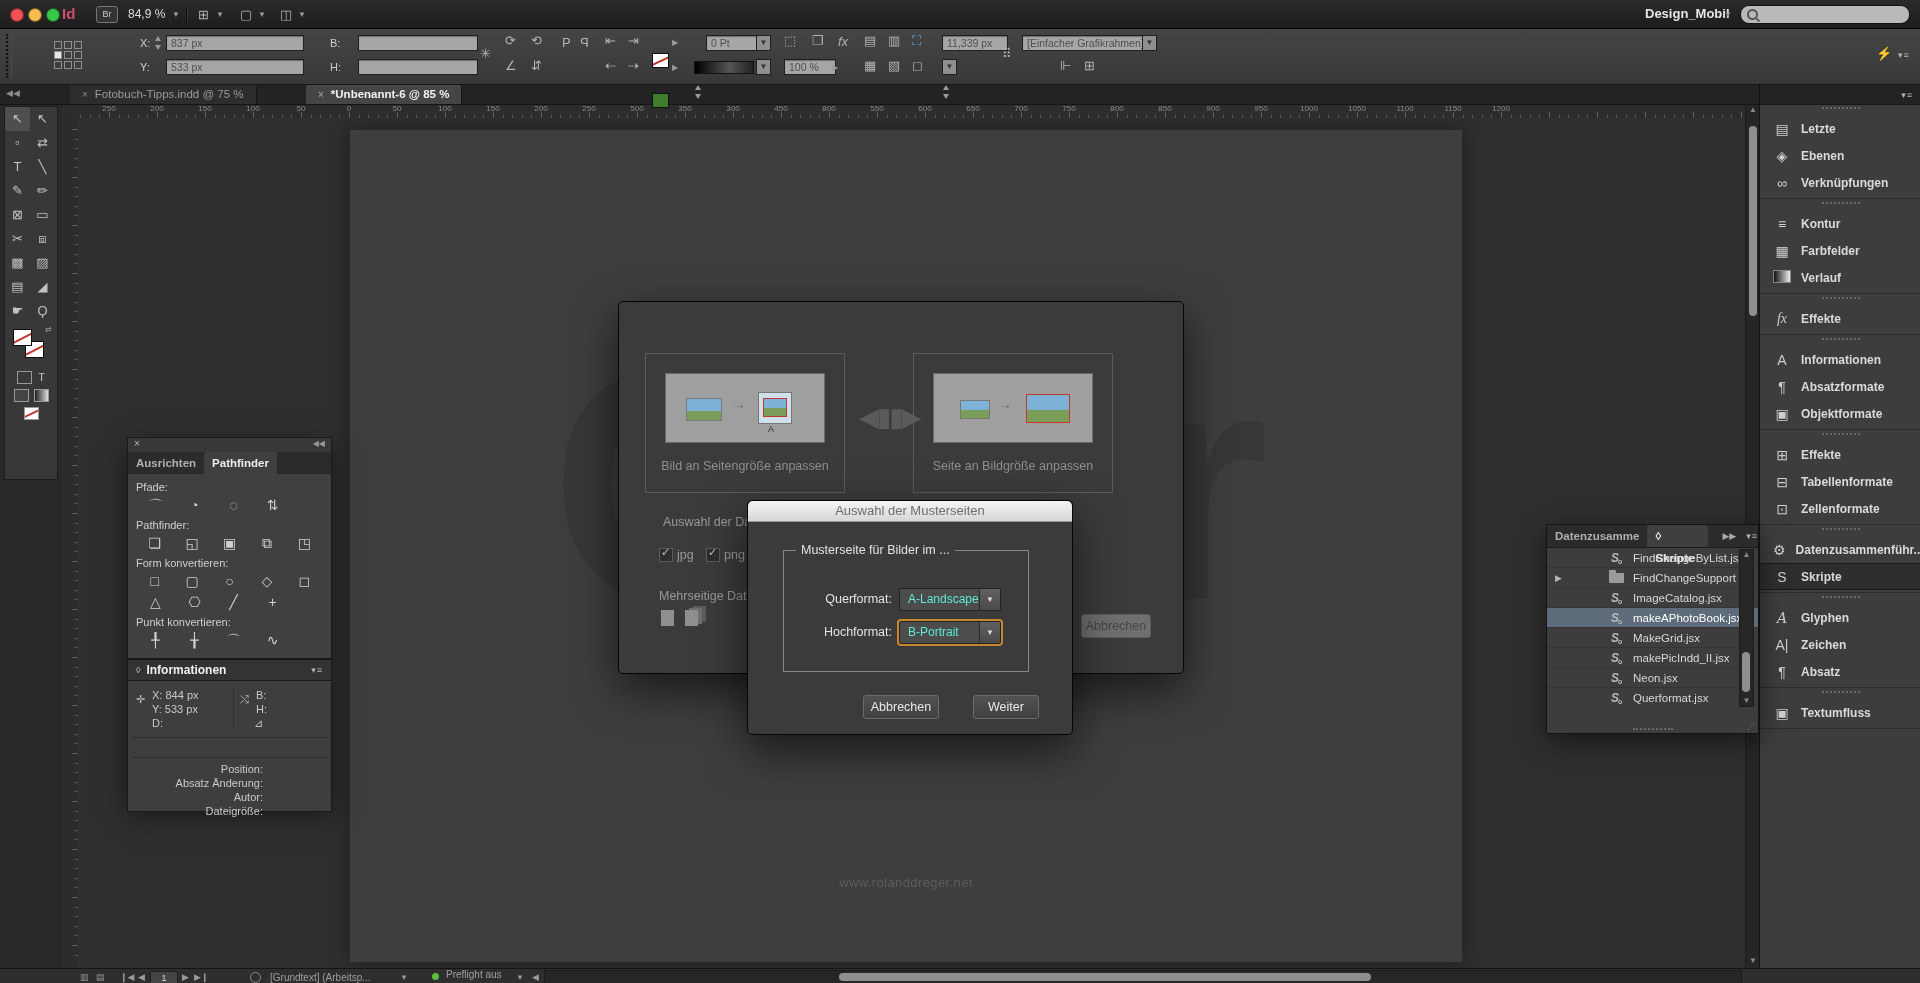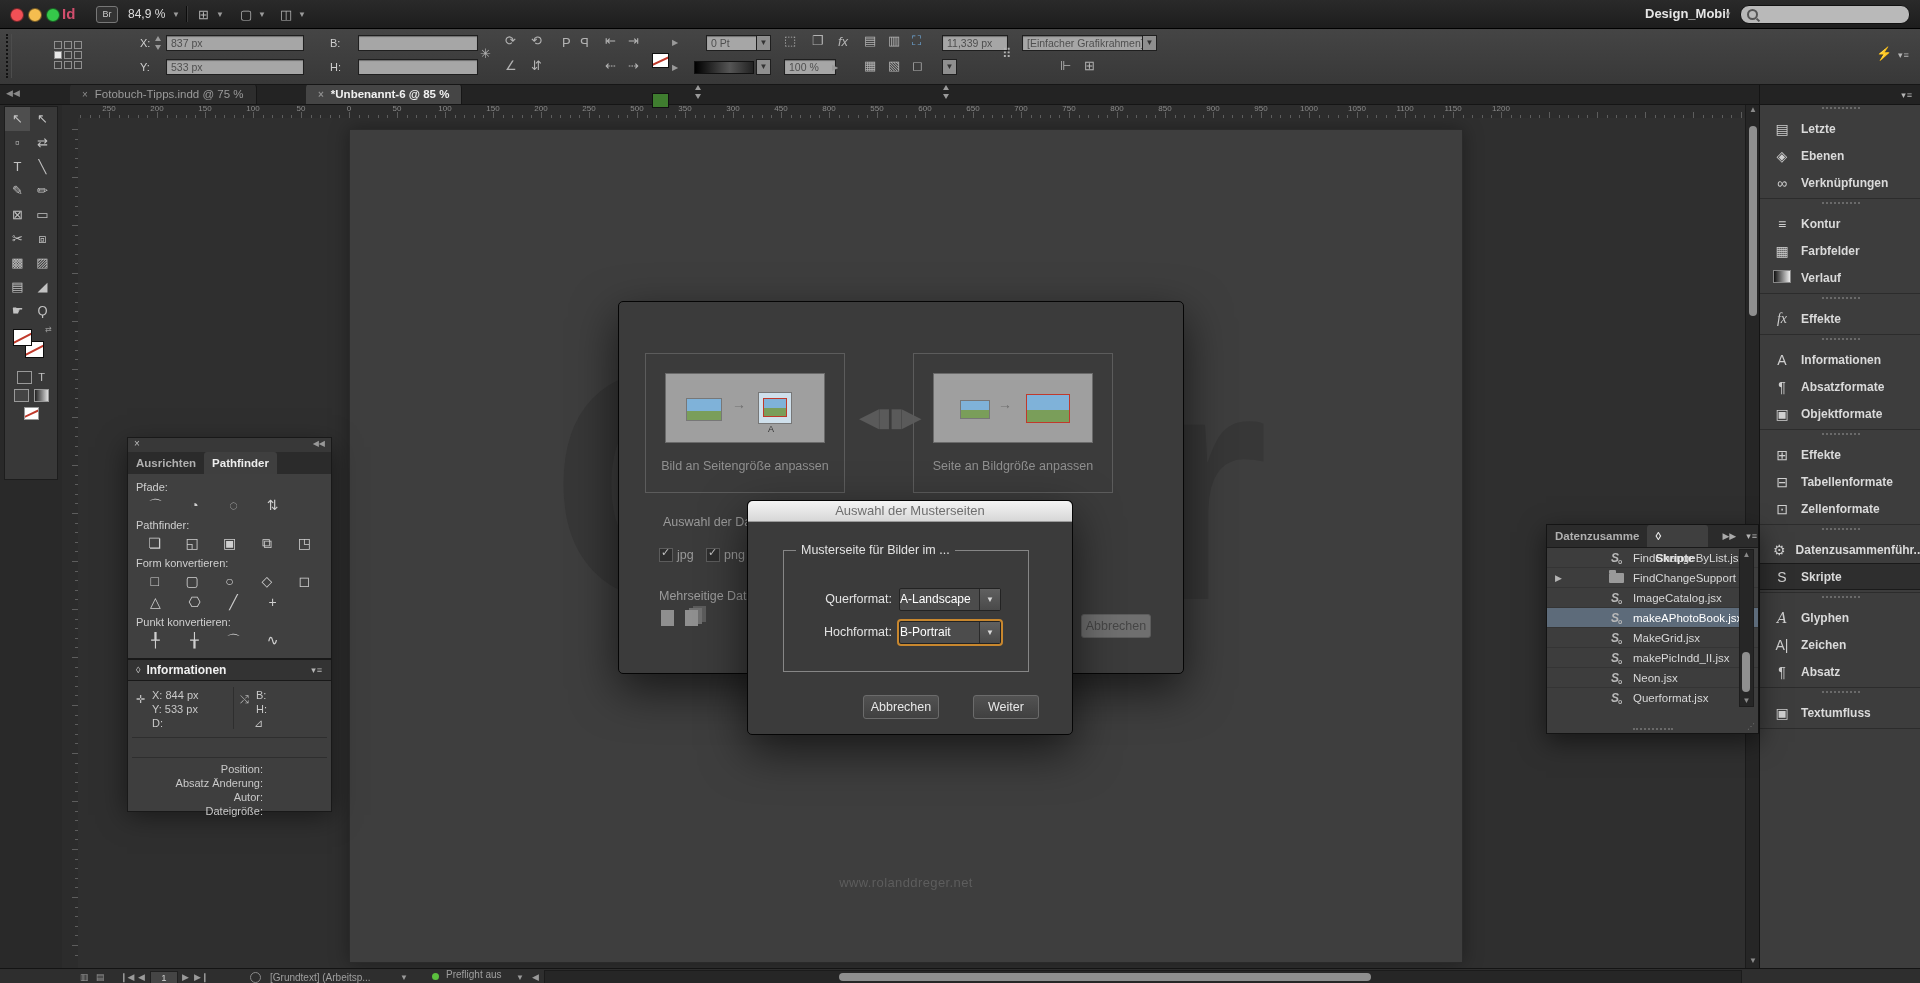--- a/index.html
+++ b/index.html
@@ -134,21 +134,21 @@
   .chk{position:absolute;width:12px;height:12px;background:#2d2d2d;border:1px solid #5c5c5c}
   .chk:after{content:"✓";position:absolute;left:1px;top:-3px;color:#c2c2c2;font-size:11px}
   .docic{position:absolute;width:13px;height:16px;background:#8f8f8f}
   .btn{position:absolute;height:22px;background:linear-gradient(#525252,#404040);border:1px solid #6b6b6b;
        border-radius:3px;color:#e8e8e8;font-size:12.5px;text-align:center;line-height:22px}
   .btn.disabled{background:#9b9b9b;color:#4e4e4e;border:1px solid #777;opacity:.55}
   .group{position:absolute;border:1px solid #868686}
   .legend{position:absolute;top:-8px;left:12px;background:#3b3b3b;padding:0 5px;color:#e3e3e3;font-size:12.5px}
   .dlglab{position:absolute;color:#e3e3e3;font-size:12.5px;text-align:right}
   .dd{position:absolute;height:21px;background:#4c4c4c;border:1px solid #232323;border-radius:2px;display:flex}
-  .dd .val{flex:1;color:#ffffff;font-size:12px;line-height:21px;padding-left:0;white-space:nowrap}
+  .dd .val{flex:1;color:#5eead4;font-size:12px;line-height:21px;padding-left:8px;white-space:nowrap}
   .dd .db{width:20px;background:linear-gradient(#606060,#4a4a4a);border-left:1px solid #2a2a2a;
           color:#d8d8d8;font-size:8px;text-align:center;line-height:21px}
   .dd.focus{outline:2px solid #c8872e;outline-offset:0px}
   
   #statusbar{left:0;top:968px;width:1920px;height:15px;background:#2e2e2e;border-top:1px solid #141414;z-index:20;font-size:10px;color:#a8a8a8}
   .sico{color:#9a9a9a;font-size:9px}
   .pagebox{width:26px;height:11px;background:#454545;border:1px solid #202020;color:#d0d0d0;
            font-size:9.5px;text-align:center;line-height:11px}
   .greendot{width:7px;height:7px;border-radius:50%;background:#5bbf3e;display:inline-block}
   .ring{width:9px;height:9px;border:1px solid #8a8a8a;border-radius:50%;display:inline-block}

